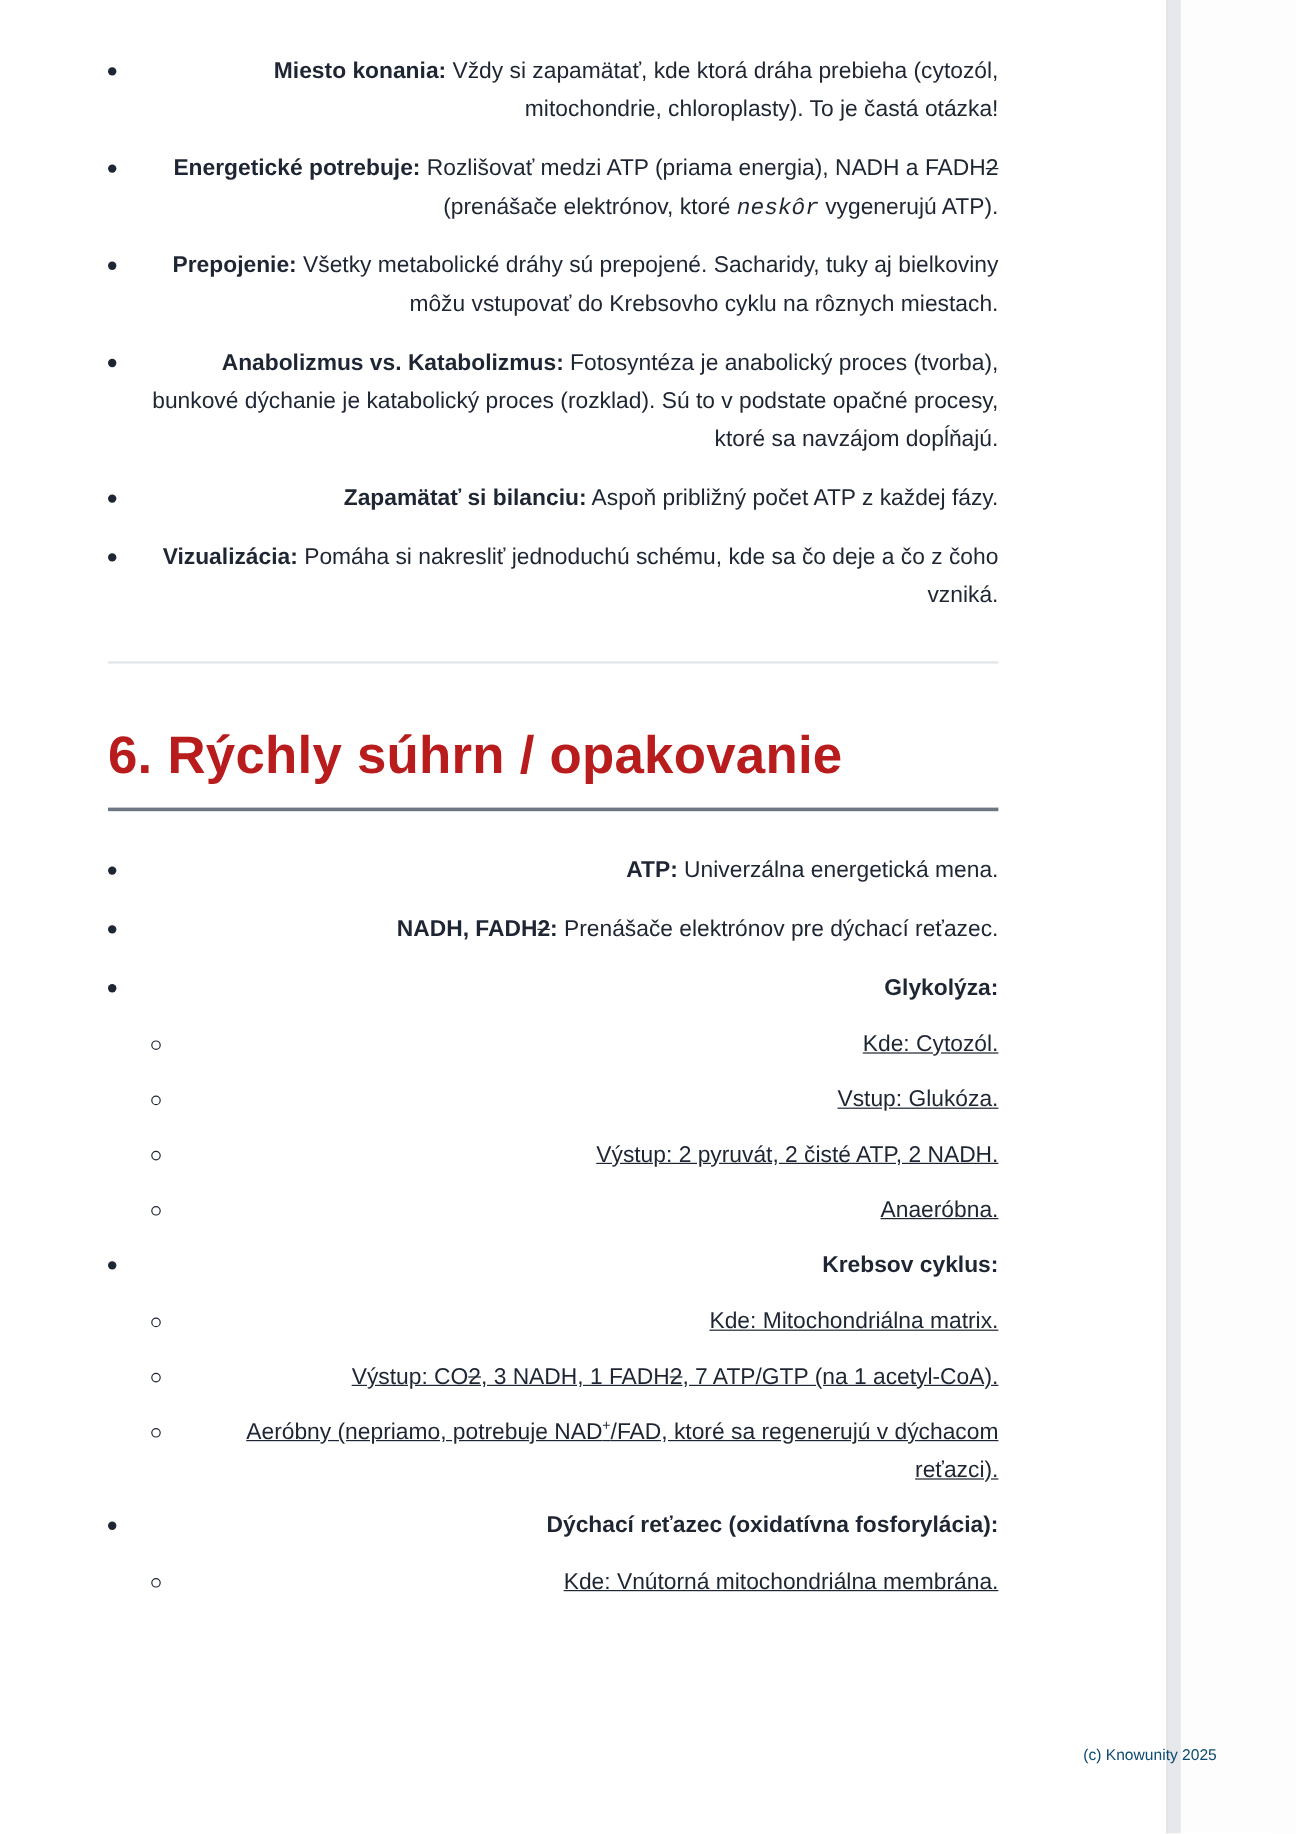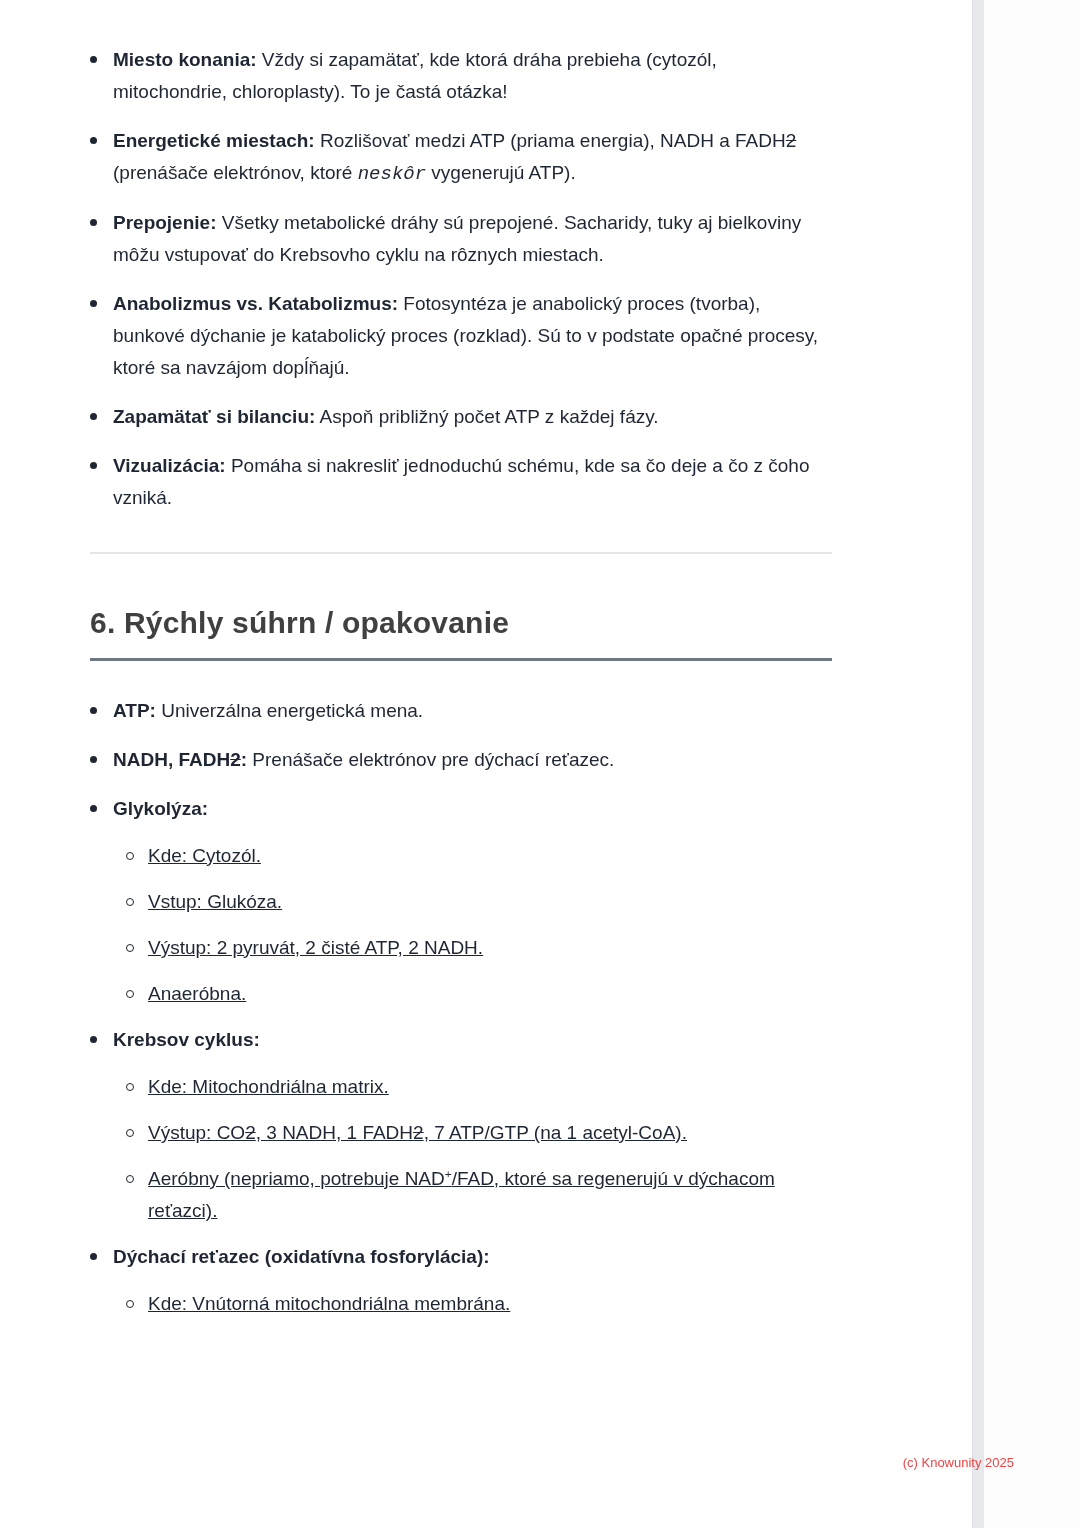--- a/index.html
+++ b/index.html
@@ -35,37 +35,37 @@
     background:#1f2633;
     margin-right:16px;
   }
   .m2{
     width:6px;height:6px;border-radius:50%;
     background:transparent;
     border:1.5px solid #1f2633;
     margin-right:14px;
     box-sizing:content-box;
   }
-  .item-text{flex:1 1 auto;}
+  .item-text{flex:1 1 auto;text-align:right;}
   .s-p{font-weight:400;}
   .s-b{font-weight:700;}
   .s-i{font-style:italic;font-family:Liberation Mono, monospace;}
   .s-st{text-decoration:line-through;}
   .s-bst{font-weight:700;text-decoration:line-through;}
   .s-sup{vertical-align:super;font-size:0.62em;line-height:0;}
   .sublist{margin-top:-2px;text-decoration:underline;}
   hr.light{
     border:none;
     border-top:2px solid #e4e7ea;
     margin:38px 0 0 0;
   }
   h1.section-heading{
-    font-size:30px;
+    font-size:44px;
     font-weight:700;
-    color:#404040;
+    color:#b91c1c;
     margin:52px 0 0 0;
     letter-spacing:0.2px;
   }
   .heading-rule{
     height:3px;
     background:#6e7683;
     margin-top:18px;
     margin-bottom:34px;
     width:100%;
   }
@@ -80,40 +80,40 @@
     position:absolute;
     left:984px;top:0;
     width:96px;height:1528px;
     background:#fdfdfe;
   }
   .watermark{
     position:absolute;
     right:66px;
     bottom:58px;
     font-size:13px;
-    color:#ef4444;
+    color:#0c4a6e;
     z-index:5;
     white-space:nowrap;
   }
 </style>
 </head>
 <body>
 
 <div class="right-margin"></div>
 <div class="right-gutter"></div>
 
 <div class="content">
   <div id="top-list">
       <div class="item lvl1">
         <span class="marker m1"></span>
         <div class="item-text"><span class="s-b">Miesto konania:</span><span class="s-p"> Vždy si zapamätať, kde ktorá dráha prebieha (cytozól, mitochondrie, chloroplasty). To je častá otázka!</span></div>
       </div>
       <div class="item lvl1">
         <span class="marker m1"></span>
-        <div class="item-text"><span class="s-b">Energetické miestach:</span><span class="s-p"> Rozlišovať medzi ATP (priama energia), NADH a FADH</span><span class="s-st">2</span><span class="s-p"> (prenášače elektrónov, ktoré </span><span class="s-i">neskôr</span><span class="s-p"> vygenerujú ATP).</span></div>
+        <div class="item-text"><span class="s-b">Energetické potrebuje:</span><span class="s-p"> Rozlišovať medzi ATP (priama energia), NADH a FADH</span><span class="s-st">2</span><span class="s-p"> (prenášače elektrónov, ktoré </span><span class="s-i">neskôr</span><span class="s-p"> vygenerujú ATP).</span></div>
       </div>
       <div class="item lvl1">
         <span class="marker m1"></span>
         <div class="item-text"><span class="s-b">Prepojenie:</span><span class="s-p"> Všetky metabolické dráhy sú prepojené. Sacharidy, tuky aj bielkoviny môžu vstupovať do Krebsovho cyklu na rôznych miestach.</span></div>
       </div>
       <div class="item lvl1">
         <span class="marker m1"></span>
         <div class="item-text"><span class="s-b">Anabolizmus vs. Katabolizmus:</span><span class="s-p"> Fotosyntéza je anabolický proces (tvorba), bunkové dýchanie je katabolický proces (rozklad). Sú to v podstate opačné procesy, ktoré sa navzájom dopĺňajú.</span></div>
       </div>
       <div class="item lvl1">

